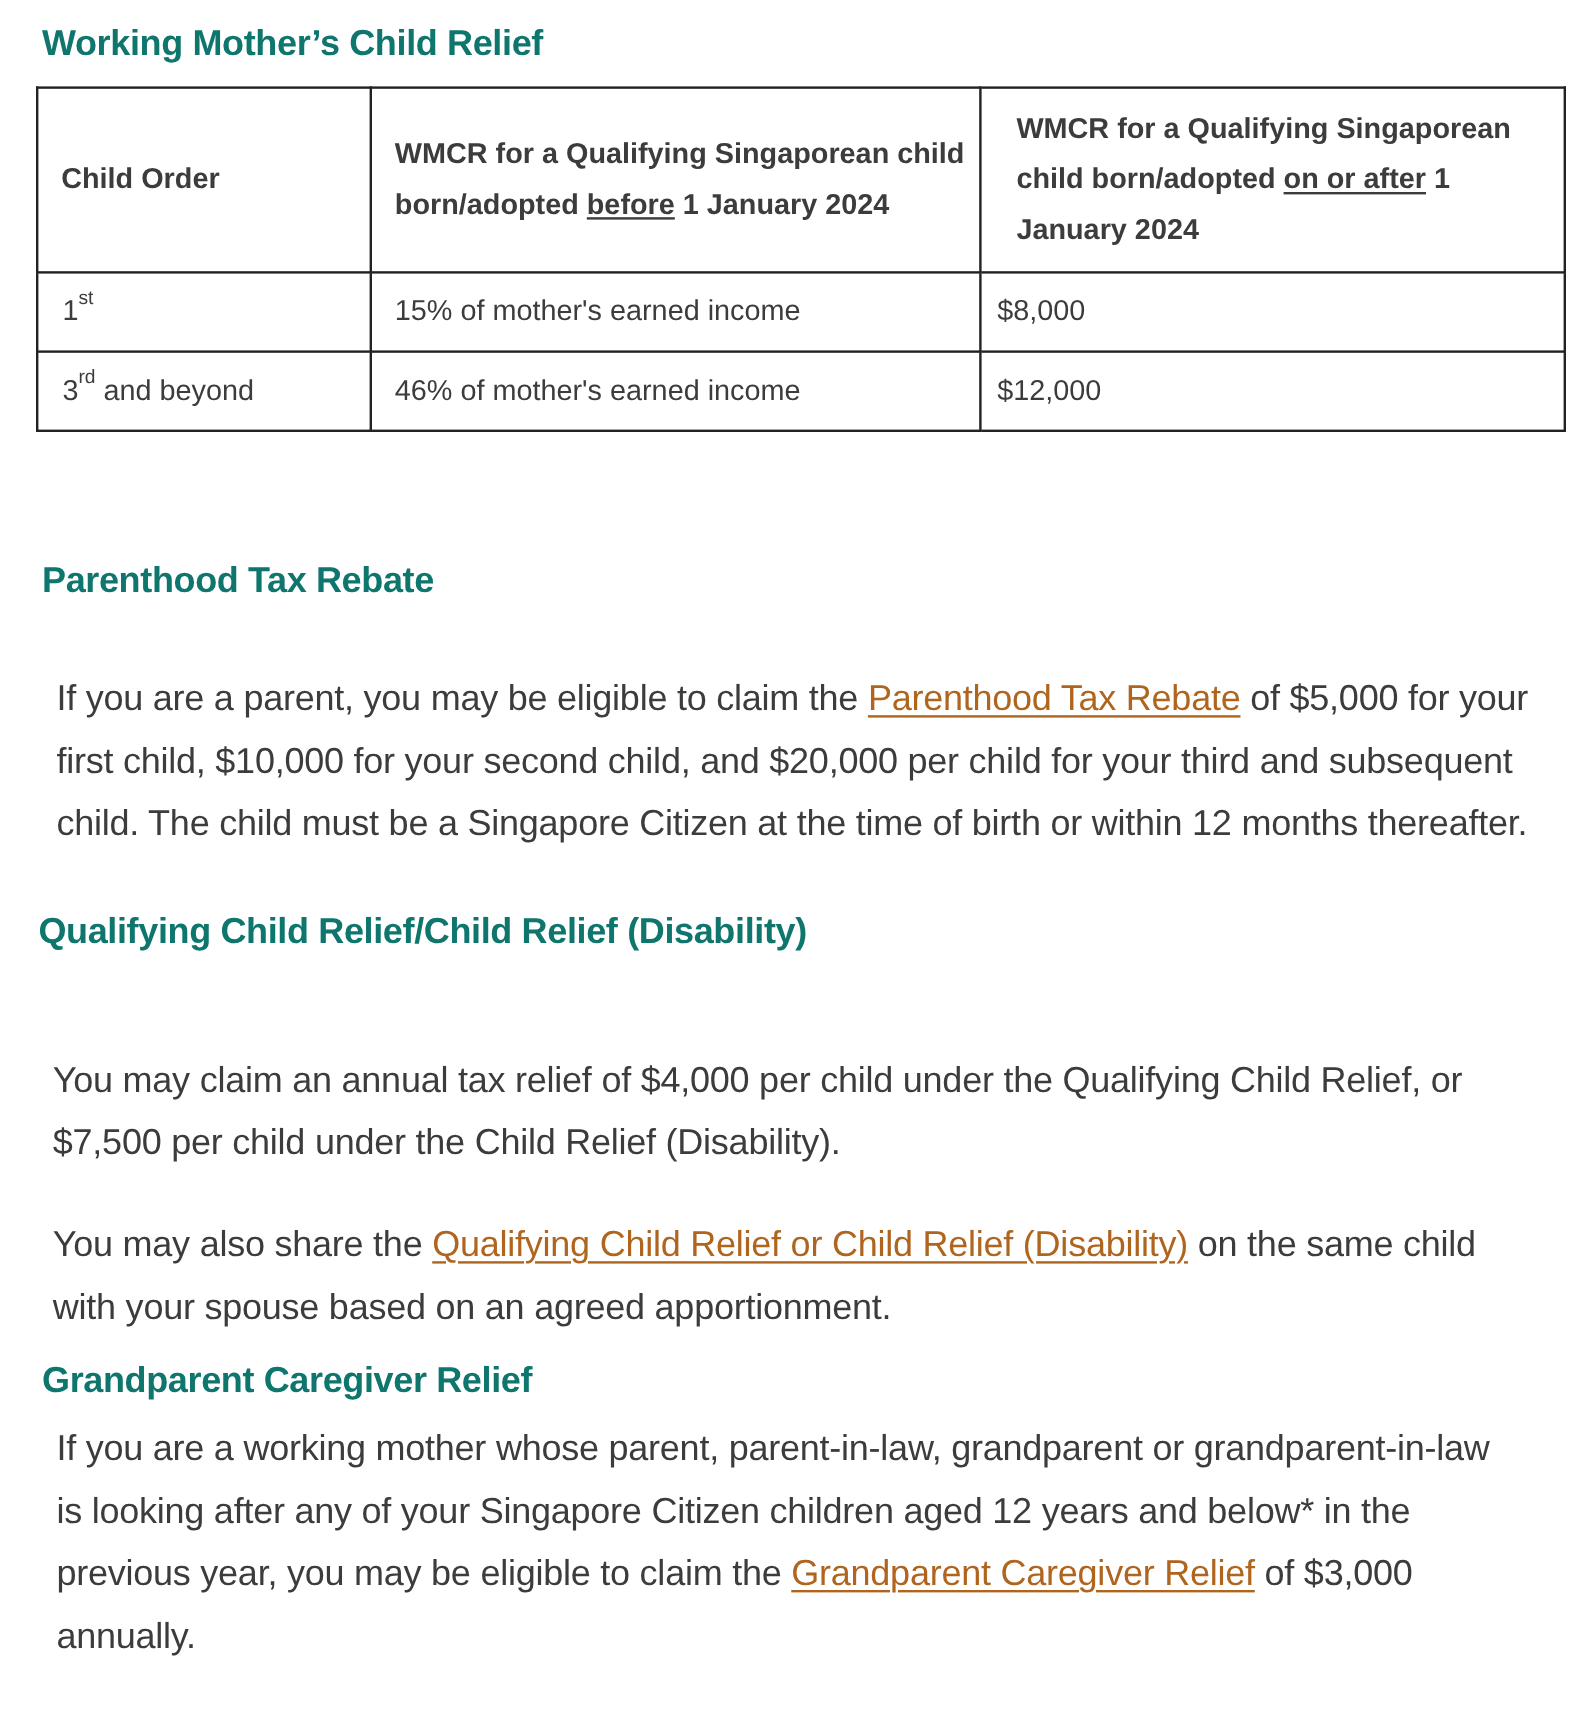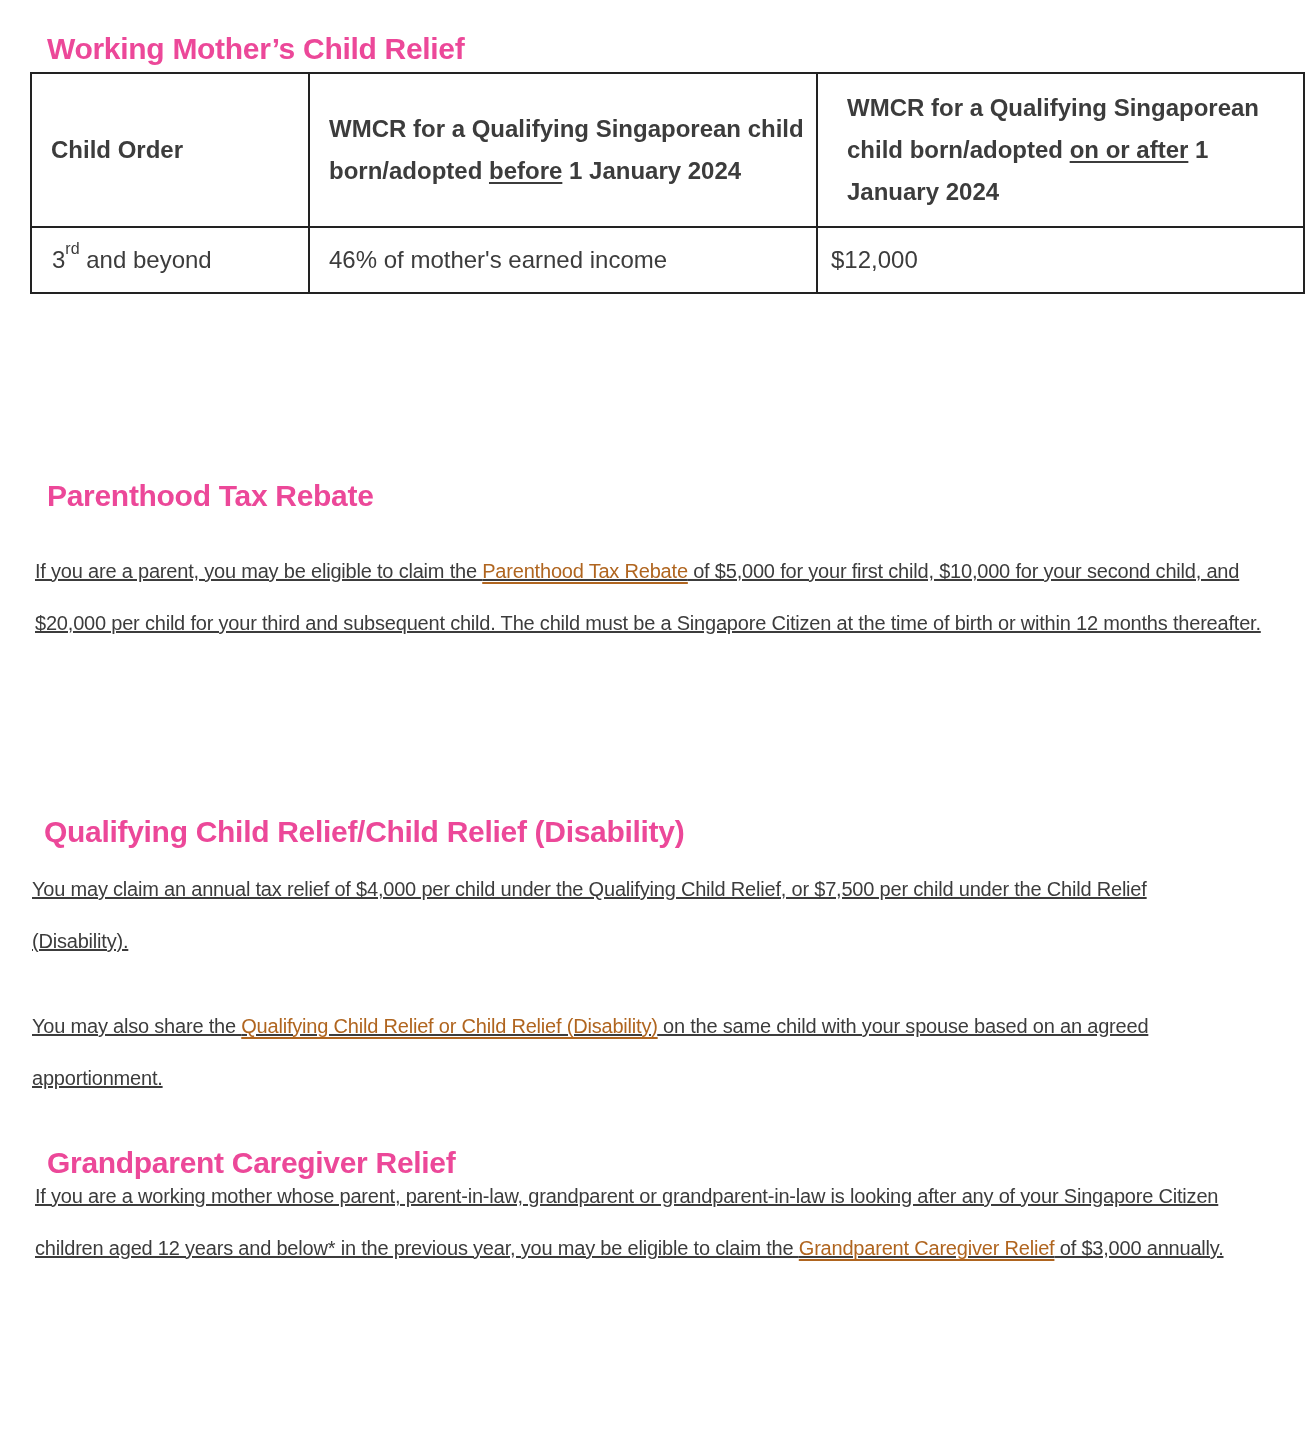--- a/index.html
+++ b/index.html
@@ -4,27 +4,26 @@
 <style>
   html, body { margin: 0; padding: 0; background: #ffffff; }
   body {
     width: 1312px; height: 1432px; overflow: hidden;
     font-family: "Liberation Sans", sans-serif;
     color: #3c3c3c;
     position: relative;
   }
   .abs { position: absolute; }
   h2 {
-    margin: 16px; font-size: 30px; font-weight: bold; color: #ec4899;
+    margin: 4px; font-size: 30px; font-weight: bold; color: #0f766e;
     letter-spacing: -0.3px; white-space: nowrap;
   }
   p.body {
-    margin: 4px; font-size: 20px; line-height: 52px; color: #3c3c3c;
+    margin: 16px; font-size: 30px; line-height: 52px; color: #3c3c3c;
     letter-spacing: -0.2px;
-    text-decoration: underline;
   }
   a.link { color: #b0651f; text-decoration: underline; text-underline-offset: 4px; text-decoration-thickness: 2px; }
   table.wmcr {
     position: absolute; left: 30px; top: 72px;
     border-collapse: collapse;
     font-size: 24px; color: #3c3c3c;
   }
   table.wmcr td, table.wmcr th {
     border: 2px solid #222;
     text-align: left; vertical-align: middle;
@@ -42,28 +41,33 @@
 <h2 class="abs" style="left:31px; top:16px;">Working Mother’s Child Relief</h2>
 
 <table class="wmcr">
   <tbody>
       <tr>
     <th style="width:257px; height:152px;">Child Order</th>
     <th style="width:481px; padding-right:6px;"><span>WMCR for a Qualifying Singaporean child born/adopted </span><u>before</u><span> 1 January 2024</span></th>
     <th style="width:446px; padding-left:29px; padding-right:10px;"><span>WMCR for a Qualifying Singaporean child born/adopted </span><u>on or after</u><span> 1 January 2024</span></th>
   </tr>
   <tr>
+    <td class="order"><span>1</span><sup>st</sup><span></span></td>
+    <td>15% of mother's earned income</td>
+    <td style="padding-left:13px;">$8,000</td>
+  </tr>
+  <tr>
     <td class="order"><span>3</span><sup>rd</sup><span> and beyond</span></td>
     <td>46% of mother's earned income</td>
     <td style="padding-left:13px;">$12,000</td>
   </tr>
 </tbody>
   </table>
 
 <h2 class="abs" style="left:31px; top:463px;">Parenthood Tax Rebate</h2>
 <p class="body abs" style="left:31px; top:541px; width:1230px;"><span>If you are a parent, you may be eligible to claim the </span><a class="link" href="#">Parenthood Tax Rebate</a><span> of $5,000 for your first child, $10,000 for your second child, and $20,000 per child for your third and subsequent child. The child must be a Singapore Citizen at the time of birth or within 12 months thereafter.</span></p>
 
-<h2 class="abs" style="left:28px; top:799px;">Qualifying Child Relief/Child Relief (Disability)</h2>
+<h2 class="abs" style="left:28px; top:756px;">Qualifying Child Relief/Child Relief (Disability)</h2>
 <p class="body abs" style="left:28px; top:859px; width:1200px;">You may claim an annual tax relief of $4,000 per child under the Qualifying Child Relief, or $7,500 per child under the Child Relief (Disability).</p>
 <p class="body abs" style="left:28px; top:996px; width:1200px;"><span>You may also share the </span><a class="link" href="#">Qualifying Child Relief or Child Relief (Disability)</a><span> on the same child with your spouse based on an agreed apportionment.</span></p>
 
 <h2 class="abs" style="left:31px; top:1130px;">Grandparent Caregiver Relief</h2>
 <p class="body abs" style="left:31px; top:1166px; width:1200px;"><span>If you are a working mother whose parent, parent-in-law, grandparent or grandparent-in-law is looking after any of your Singapore Citizen children aged 12 years and below* in the previous year, you may be eligible to claim the </span><a class="link" href="#">Grandparent Caregiver Relief</a><span> of $3,000 annually.</span></p>
 
 </body></html>

